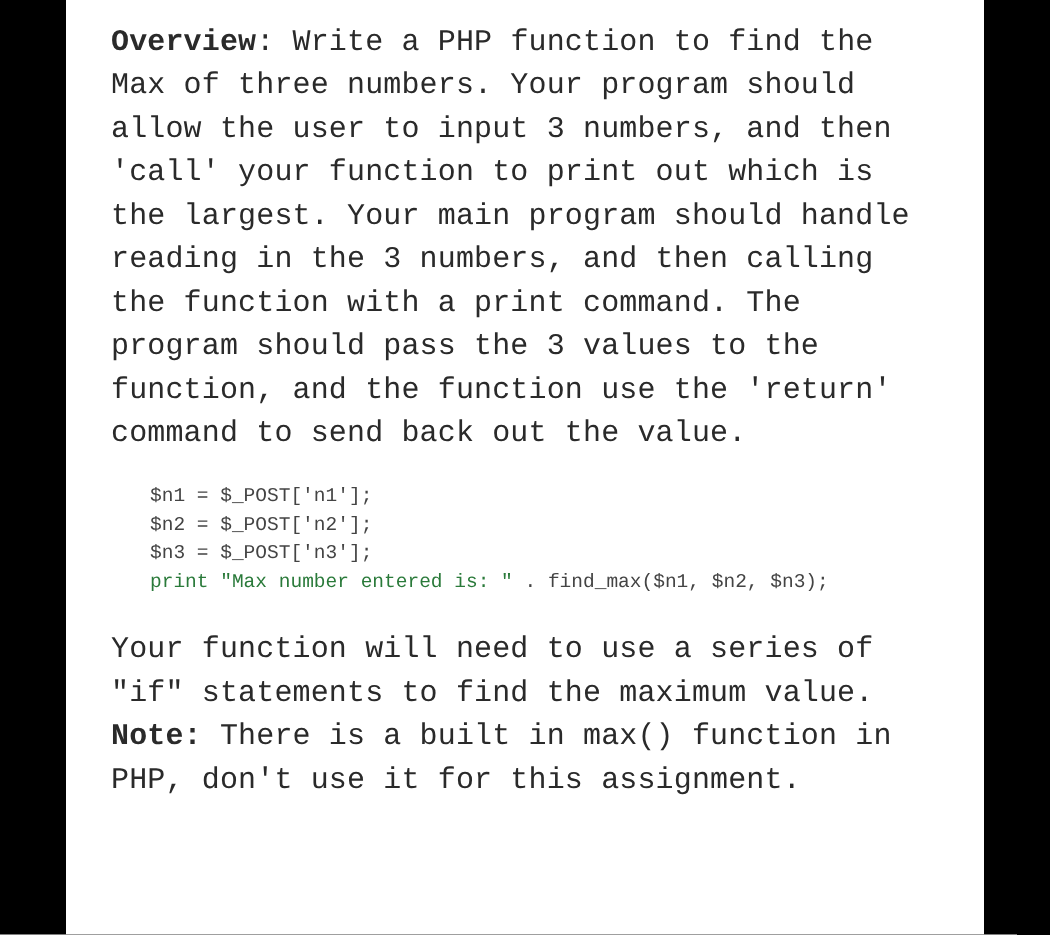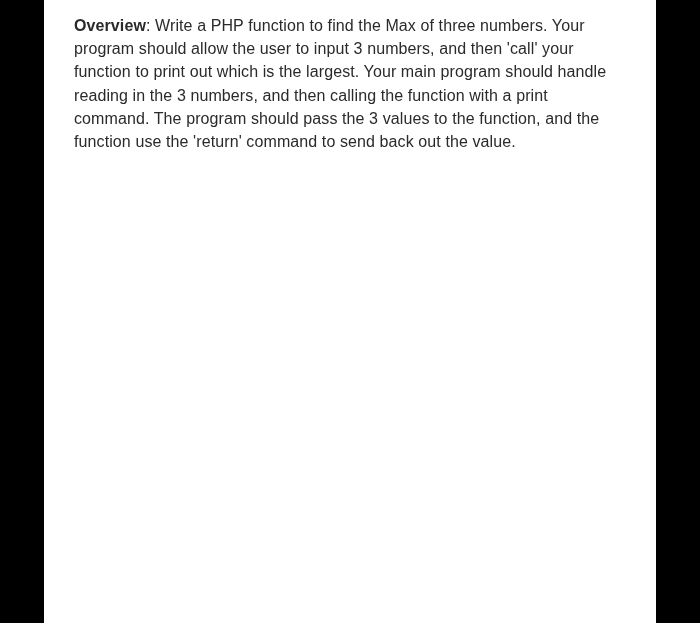--- a/index.html
+++ b/index.html
@@ -16,25 +16,26 @@
   }
   .page {
     background: #fff;
     margin: 0 44px;
     width: 612px;
     height: 623px;
     box-sizing: border-box;
     padding: 14px 30px 0 30px;
   }
   .para {
-    font-size: 16px;
+    font-size: 20px;
     line-height: 1.45;
     margin: 0 0 18px 0;
     color: #2a2a2a;
     letter-spacing: 0.1px;
+    font-family: Liberation Mono, monospace;
   }
   .para .heading {
     font-weight: 700;
   }
   .code-block {
     font-family: "Courier New", Courier, monospace;
     font-size: 13px;
     line-height: 1.45;
     color: #444;
     white-space: pre;
@@ -46,15 +47,22 @@
 </head>
 <body>
 
 <div class="page">
 
   <p class="para">
     <span class="heading">Overview</span><span>: Write a PHP function to find the Max of three numbers.   Your program should allow the user to input 3 numbers, and then 'call' your function to print out which is the largest.   Your main program should handle reading in the 3 numbers, and then calling the function with a print command.  The program should pass the 3 values to the function, and the function use the 'return' command to send back out the value.</span>
   </p>
 
 
+  <div class="code-block"><span>$n1 = $_POST['n1'];</span>
+<span>$n2 = $_POST['n2'];</span>
+<span>$n3 = $_POST['n3'];</span>
+<span class="kw">print </span><span class="str">"Max number entered is: "</span><span> . find_max($n1, $n2, $n3);</span></div>
 
+  <p class="para">
+    <span>Your function will need to use a series of "if" statements to find the maximum value.   </span><span class="heading">Note:</span><span> There is a built in max() function in PHP, don't use it for this assignment.</span>
+  </p>
 
 </div>
 
 </body></html>

